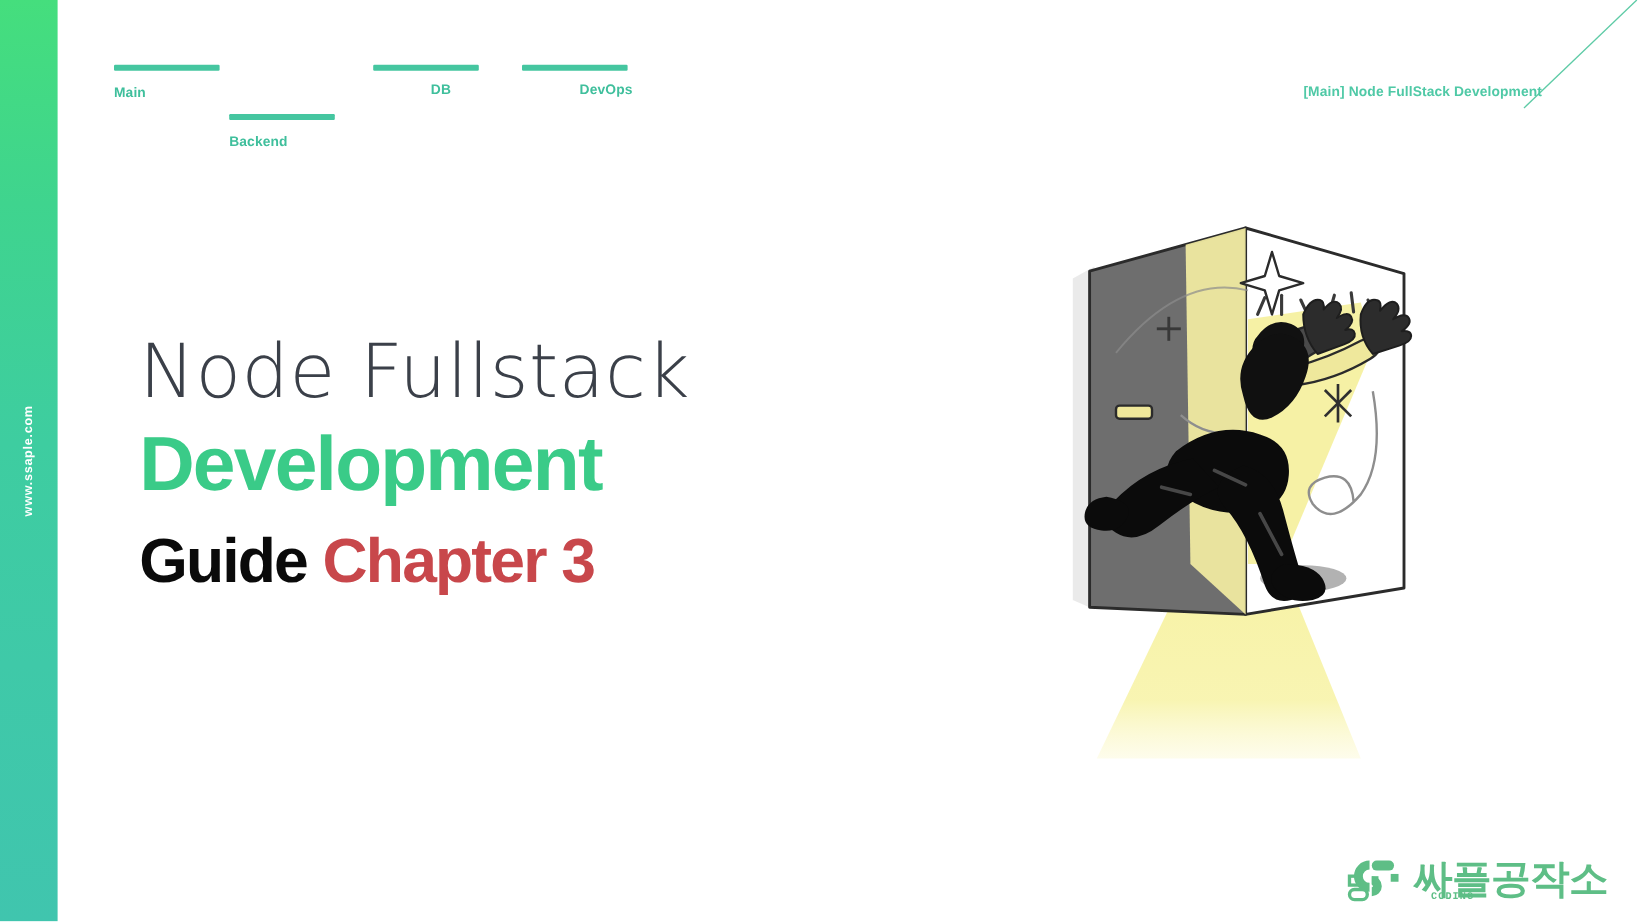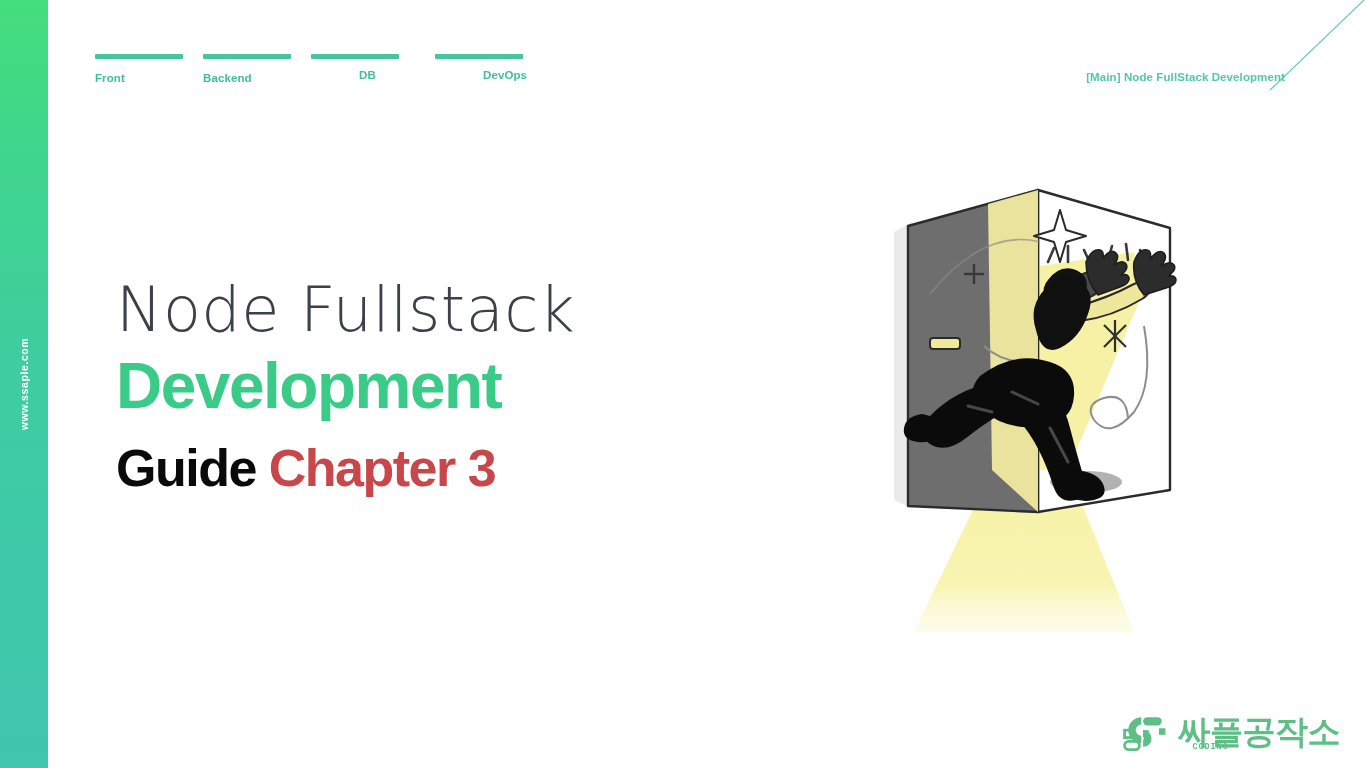--- a/index.html
+++ b/index.html
@@ -195,23 +195,23 @@
     <span class="side-url">www.ssaple.com</span>
   </div>
 
   <svg class="corner-line" viewBox="0 0 110 92">
     <line x1="108" y1="0" x2="14" y2="90" stroke="#5ECBA6" stroke-width="1.1"></line>
   </svg>
 
   <div class="topnav">
     <div class="nav-item" style="left:0px;">
       <div class="nav-bar"></div>
-      <div class="nav-label">Front</div>
-    </div>
-    <div class="nav-item" style="left:108px;">
+      <div class="nav-label">Main</div>
+    </div>
+    <div class="nav-item" style="left:96px;margin-top:41px;">
       <div class="nav-bar"></div>
       <div class="nav-label">Backend</div>
     </div>
     <div class="nav-item raised" style="left:216px;">
       <div class="nav-bar"></div>
       <div class="nav-label">DB</div>
     </div>
     <div class="nav-item raised" style="left:340px;">
       <div class="nav-bar"></div>
       <div class="nav-label">DevOps</div>

